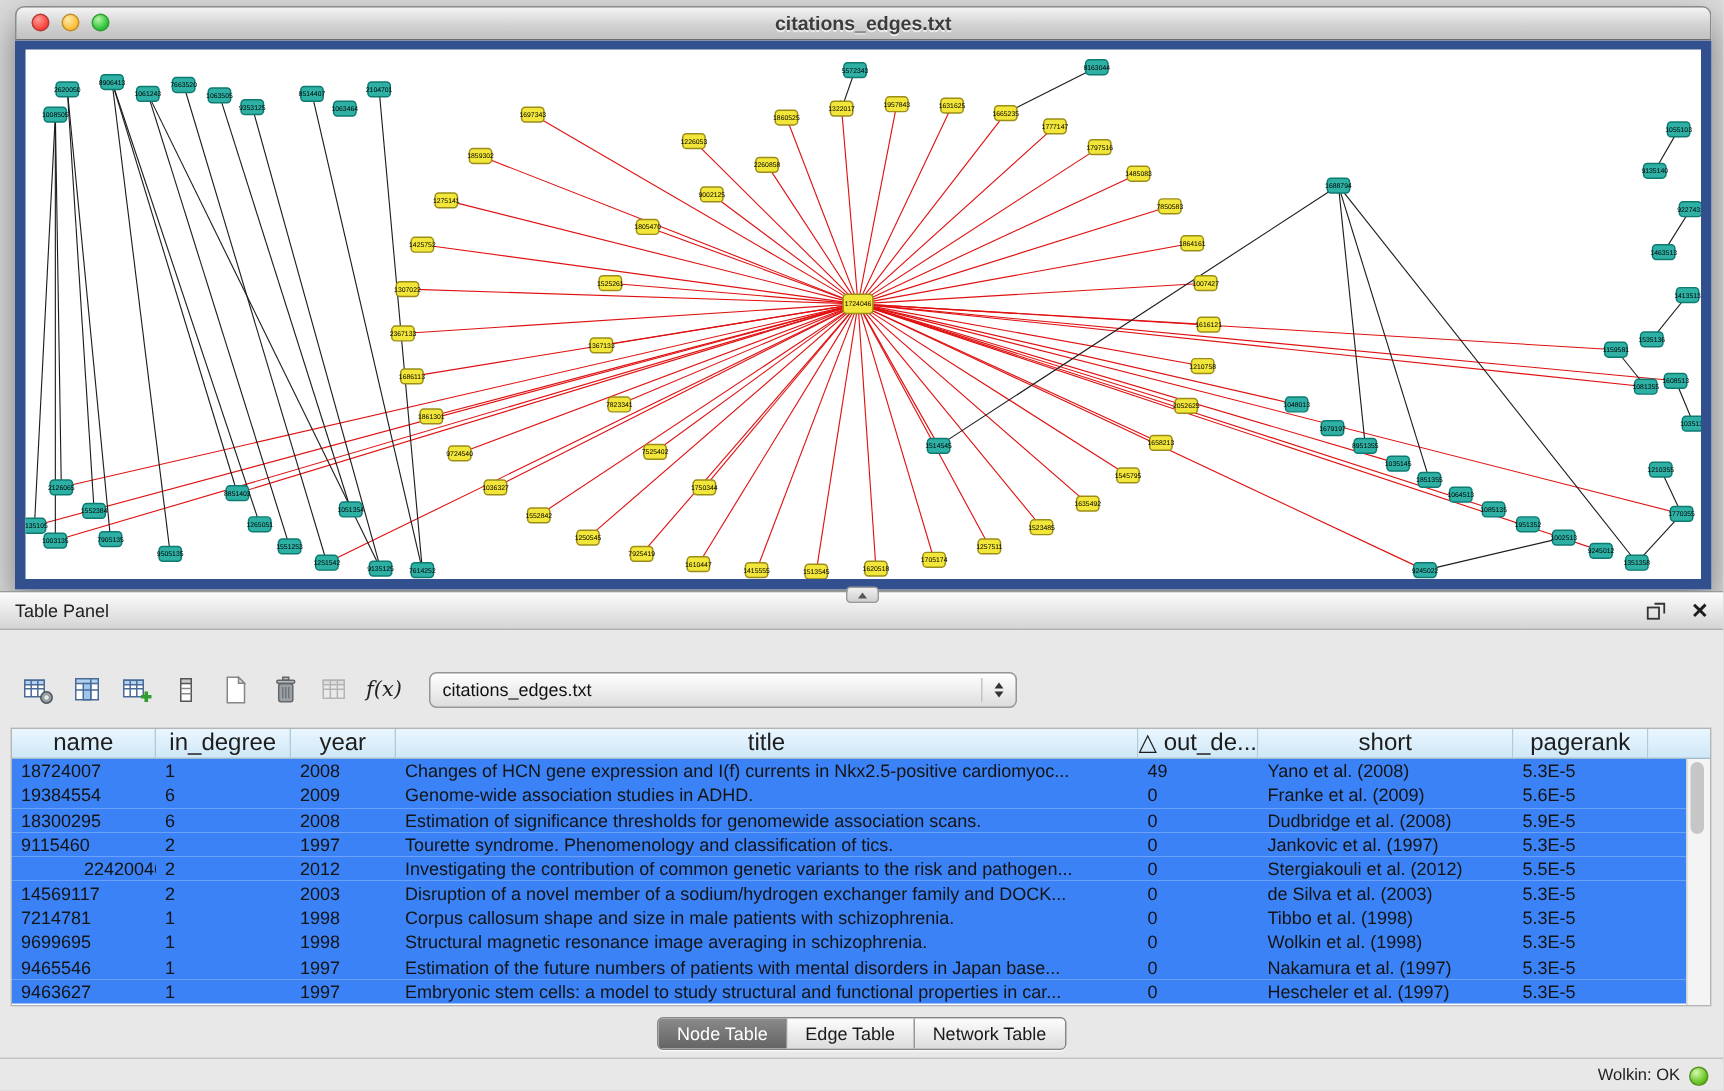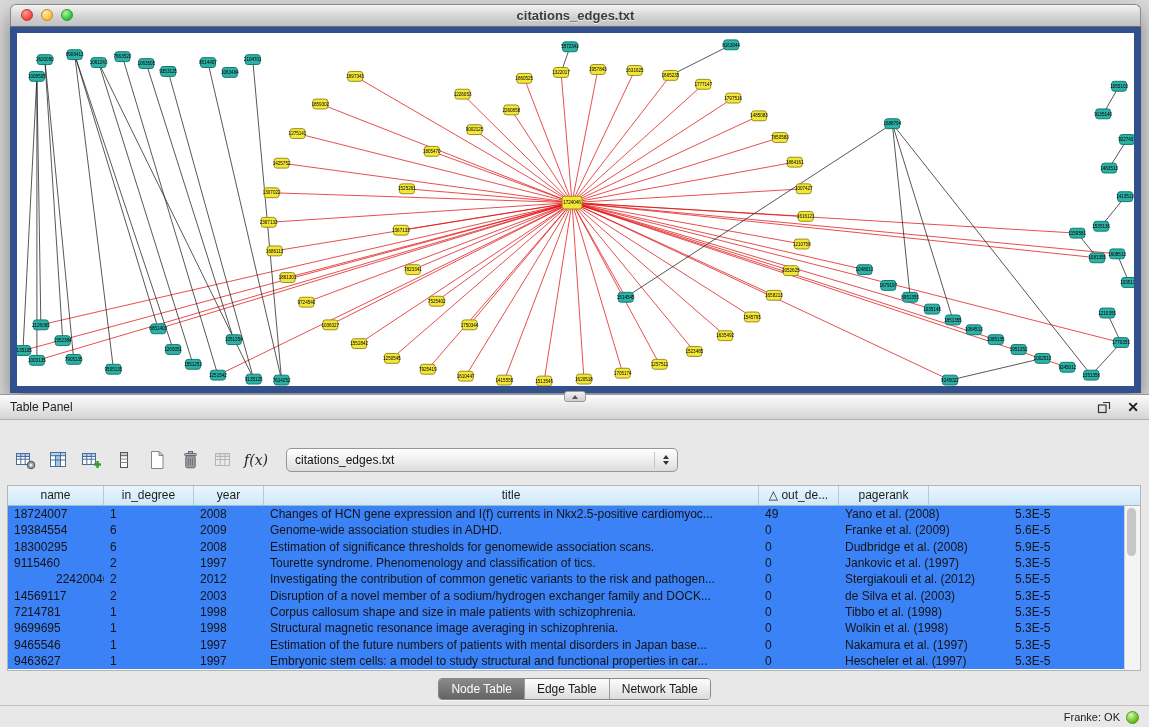--- a/index.html
+++ b/index.html
@@ -49,21 +49,21 @@
            display:flex; align-items:center; padding:0 8px; font-size:12px; color:#111;
            box-shadow:inset 0 1px 0 #fff; }
   .combo-arrows { margin-left:auto; display:flex; flex-direction:column; gap:2px; padding-left:8px;
                   border-left:1px solid #c4c4c4; height:16px; justify-content:center; }
   .tri-up { width:0; height:0; border-left:3.5px solid transparent; border-right:3.5px solid transparent; border-bottom:4.5px solid #333; }
   .tri-dn { width:0; height:0; border-left:3.5px solid transparent; border-right:3.5px solid transparent; border-top:4.5px solid #333; }
 
   .table-wrap { position:absolute; top:90px; left:7px; width:1134px; height:186px; background:#fff;
                 border:1px solid #b5b5b5; box-sizing:border-box; overflow:hidden; }
   .thead { display:flex; height:20px; }
-  .th { box-sizing:border-box; height:20px; line-height:19px; text-align:center; font-size:12px; color:#1d1d1d;
+  .th { box-sizing:border-box; height:20px; line-height:19px; text-align:center; font-size:16px; color:#1d1d1d;
         background:linear-gradient(#eaf6fe,#cfe8f8); border-right:1px solid #aecbdd;
         border-bottom:1px solid #9dbccd; flex-shrink:0; overflow:hidden; white-space:nowrap; }
   .th.fill { flex:1; border-right:none; }
   .trow { display:flex; height:16.3px; align-items:center; background:#3b82f6; }
   .td { box-sizing:border-box; padding-left:6px; font-size:12px; color:#141414; white-space:nowrap;
         overflow:hidden; flex-shrink:0; }
   .vscroll { position:absolute; top:20px; right:0; bottom:0; width:15px; background:#f4f4f4;
              border-left:1px solid #d0d0d0; }
   .vthumb { position:absolute; top:2px; left:2px; width:9px; height:48px; border-radius:5px; background:#c6c6c6; }
 
@@ -690,20 +690,21 @@
       </div>
     </div>
 
     <div class="table-wrap">
       <div class="thead">
           <div class="th" style="width: 96px;">name</div>
           <div class="th" style="width: 90px;">in_degree</div>
           <div class="th" style="width: 70px;">year</div>
           <div class="th" style="width: 495px;">title</div>
           <div class="th" style="width: 80px;">△ out_de...</div>
+          <div class="th" style="width: 170px;">short</div>
           <div class="th" style="width: 90px;">pagerank</div>
           <div class="th fill"></div>
         </div>
       <div class="tbody">
           <div class="trow">
             <div class="td" style="width: 96px;">18724007</div>
             <div class="td" style="width: 90px;">1</div>
             <div class="td" style="width: 70px;">2008</div>
             <div class="td" style="width: 495px;">Changes of HCN gene expression and I(f) currents in Nkx2.5-positive cardiomyoc...</div>
             <div class="td" style="width: 80px;">49</div>
@@ -799,17 +800,17 @@
 
     <div class="tabs-row">
       <div class="seg">
           <span class="seg-btn sel">Node Table</span>
           <span class="seg-btn">Edge Table</span>
           <span class="seg-btn">Network Table</span>
         </div>
     </div>
 
     <div class="statusbar">
-      <span>Franke: OK</span>
+      <span>Wolkin: OK</span>
       <span class="mem-ball"></span>
     </div>
   </div>
 </div>
 
 </body></html>

